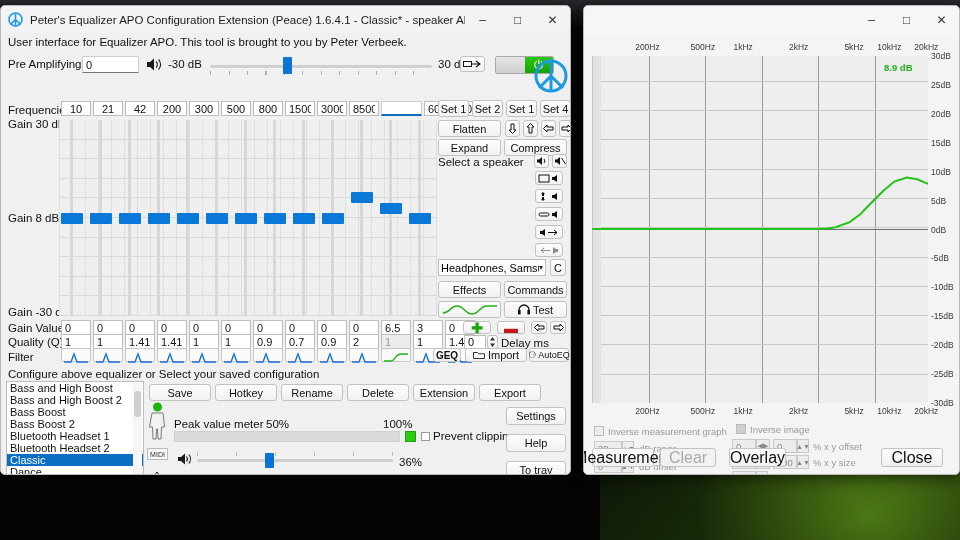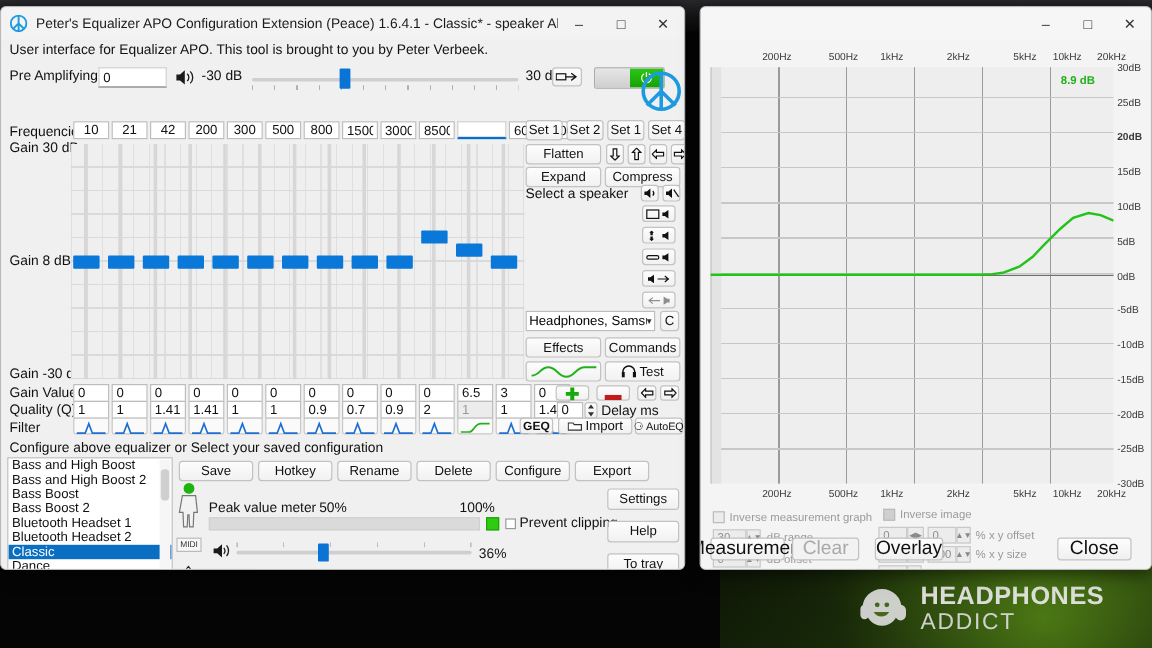--- a/index.html
+++ b/index.html
@@ -246,37 +246,20 @@
   .gbtn.dim { color:#a9a9a9; background:#f2f2f2; }
 </style>
 </head>
 <body>
 
 <div id="desktop">
   <div id="desk-topglow"></div>
   <div id="desk-warm"></div>
   <div id="desk-grass"></div>
 
-  <div id="watermark">
-    <div id="wm-face">
-      <svg width="44" height="44" viewBox="0 0 44 44">
-        <circle cx="21" cy="23" r="13.5" fill="#dcdcdc"></circle>
-        <path d="M7 22a14 14 0 0 1 28 0" stroke="#dcdcdc" stroke-width="4.5" fill="none"></path>
-        <rect x="3" y="19" width="7" height="12" rx="3.5" fill="#dcdcdc"></rect>
-        <rect x="32" y="19" width="9" height="13" rx="4.5" fill="#dcdcdc"></rect>
-        <circle cx="17" cy="19" r="2" fill="#4b6b22"></circle>
-        <circle cx="25" cy="19" r="2" fill="#4b6b22"></circle>
-        <path d="M14 25c3 5 10 5 13 0z" fill="#4b6b22"></path>
-      </svg>
-    </div>
-    <div id="wm-text">
-      <span class="l1">HEADPHONES</span>
-      <span class="l2">ADDICT</span>
-    </div>
-  </div>
 </div>
 
 <div class="win" id="peace">
   <div class="titlebar">
     <span class="tb-icon">
       <svg width="15" height="15" viewBox="0 0 15 15">
         <circle cx="7.5" cy="7.5" r="6.5" fill="none" stroke="#1e9ae0" stroke-width="1.6"></circle>
         <path d="M7.5 1v13M7.5 7.5L3 12M7.5 7.5L12 12" stroke="#1e9ae0" stroke-width="1.6" fill="none"></path>
       </svg>
     </span>
@@ -639,21 +622,21 @@
         <div id="cfg-vscroll">
           <div class="thumb"></div>
         </div>
 
     </div>
     <div id="cfgbtns">
         <div class="btn">Save</div>
         <div class="btn">Hotkey</div>
         <div class="btn">Rename</div>
         <div class="btn">Delete</div>
-        <div class="btn">Configure</div>
+        <div class="btn">Extension</div>
         <div class="btn">Export</div>
       </div>
 
     <div id="person">
       <svg width="19" height="38" viewBox="0 0 19 38">
         <circle cx="9.5" cy="5" r="4.5" fill="#1db40d"></circle>
         <path d="M4 11h11l1.5 14h-3l-.5 12h-3l-.5-10h-1l-.5 10h-3L4.5 25h-3z" fill="#f2f2f2" stroke="#777"></path>
       </svg>
     </div>
     <div id="midi">MIDI</div>
@@ -720,21 +703,21 @@
     </div>
 
     <svg id="curve" width="336" height="347">
         <path d="M0.0 173.0 L44.6 173.0 L78.3 173.0 L112.0 173.0 L156.6 173.0 L190.3 173.0 L224.0 173.0 L234.9 172.4 L243.7 171.3 L257.7 166.1 L268.6 158.0 L277.4 148.7 L291.4 134.8 L302.3 125.6 L315.0 121.5 L325.1 123.3 L336.0 127.9 " stroke="#22c41a" stroke-width="2" fill="none"></path>
       </svg>
     <div id="gr-value">8.9 dB</div>
 
     <div id="yaxis">
         <span style="top: 0px;">30dB</span>
         <span style="top: 28.9167px;">25dB</span>
-        <span style="top: 57.8333px; font-weight: bold;">20dB</span>
+        <span style="top: 57.8333px;">20dB</span>
         <span style="top: 86.75px;">15dB</span>
         <span style="top: 115.667px;">10dB</span>
         <span style="top: 144.583px;">5dB</span>
         <span style="top: 173.5px;">0dB</span>
         <span style="top: 202.417px;">-5dB</span>
         <span style="top: 231.333px;">-10dB</span>
         <span style="top: 260.25px;">-15dB</span>
         <span style="top: 289.167px;">-20dB</span>
         <span style="top: 318.083px;">-25dB</span>
         <span style="top: 347px;">-30dB</span>

